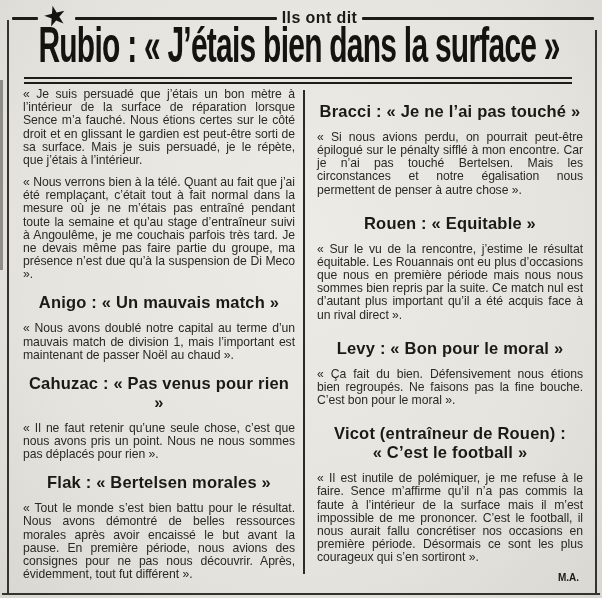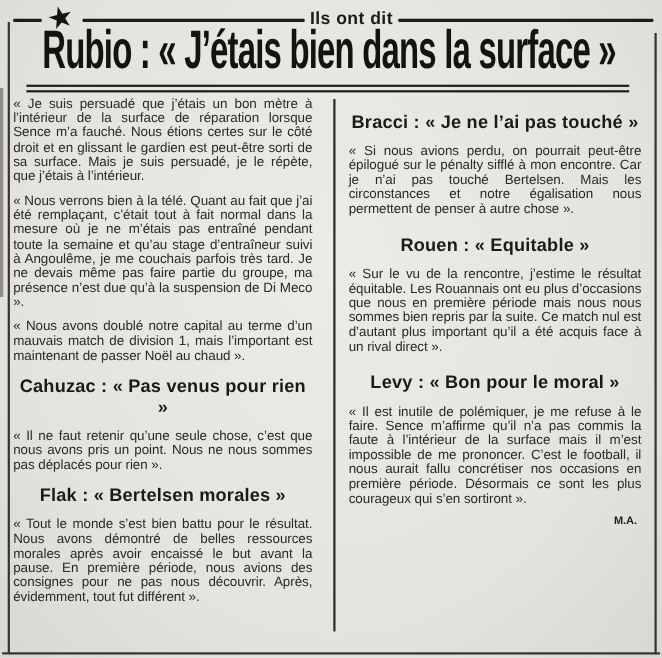--- a/index.html
+++ b/index.html
@@ -32,21 +32,21 @@
   
   .frame-left   { position:absolute; left:7px;  top:20px; bottom:4px; width:2px; background:#35332d; }
   .frame-right  { position:absolute; right:5px; top:30px; bottom:4px; width:2px; background:#35332d; }
   .frame-bottom { position:absolute; left:2px; right:2px; bottom:3px; height:2px; background:#35332d; }
   .col-divider  { position:absolute; left:303px; top:90px; width:2px; height:484px; background:#2c2a25; }
   .scan-sliver  { position:absolute; left:0; top:80px; width:3px; height:190px; background:#4a4840; opacity:.55; }
 
   
   .col { position:absolute; font-size:12.2px; line-height:1.08; text-align:justify;
     letter-spacing:-0.05px; color:#2a2923; }
-  .col-left  { left:12px;  top:88px; width:272px; }
+  .col-left  { left:23px;  top:88px; width:272px; }
   .col-right { left:317px; top:94px; width:266px; }
   .col p { margin:0 0 9px; }
   .col h3 { font-size:16.5px; font-weight:bold; text-align:center;
     margin:12px 0 10px; letter-spacing:0.2px; color:#1b1a16; line-height:1.15; }
   .col-right h3 { margin-top:17px; }
   .col-right h3.first { margin-top:8px; }
   .signature { text-align:right; font-weight:bold; font-size:10px; padding-right:4px; color:#1b1a16; }
 </style>
 </head>
 <body>
@@ -69,36 +69,42 @@
   <div class="frame-left"></div>
   <div class="frame-right"></div>
   <div class="frame-bottom"></div>
   <div class="col-divider"></div>
   <div class="scan-sliver"></div>
 
   <div class="col col-left">
     <p>« Je suis persuadé que j’étais un bon mètre à l’intérieur de la surface de réparation lorsque Sence m’a fauché. Nous étions certes sur le côté droit et en glissant le gardien est peut-être sorti de sa surface. Mais je suis persuadé, je le répète, que j’étais à l’intérieur.</p>
     <p>« Nous verrons bien à la télé. Quant au fait que j’ai été remplaçant, c’était tout à fait normal dans la mesure où je ne m’étais pas entraîné pendant toute la semaine et qu’au stage d’entraîneur suivi à Angoulême, je me couchais parfois très tard. Je ne devais même pas faire partie du groupe, ma présence n’est due qu’à la suspension de Di Meco ».</p>
 
+    <h3>Anigo : « Un mauvais match »</h3>
     <p>« Nous avons doublé notre capital au terme d’un mauvais match de division 1, mais l’important est maintenant de passer Noël au chaud ».</p>
 
     <h3>Cahuzac : « Pas venus pour rien »</h3>
     <p>« Il ne faut retenir qu’une seule chose, c’est que nous avons pris un point. Nous ne nous sommes pas déplacés pour rien ».</p>
 
     <h3>Flak : « Bertelsen morales »</h3>
     <p>« Tout le monde s’est bien battu pour le résultat. Nous avons démontré de belles ressources morales après avoir encaissé le but avant la pause. En première période, nous avions des consignes pour ne pas nous découvrir. Après, évidemment, tout fut différent ».</p>
   </div>
 
   <div class="col col-right">
     <h3 class="first">Bracci : « Je ne l’ai pas touché »</h3>
     <p>« Si nous avions perdu, on pourrait peut-être épilogué sur le pénalty sifflé à mon encontre. Car je n’ai pas touché Bertelsen. Mais les circonstances et notre égalisation nous permettent de penser à autre chose ».</p>
 
     <h3>Rouen : « Equitable »</h3>
     <p>« Sur le vu de la rencontre, j’estime le résultat équitable. Les Rouannais ont eu plus d’occasions que nous en première période mais nous nous sommes bien repris par la suite. Ce match nul est d’autant plus important qu’il a été acquis face à un rival direct ».</p>
 
     <h3>Levy : « Bon pour le moral »</h3>
+    <p>« Ça fait du bien. Défensivement nous étions bien regroupés. Ne faisons pas la fine bouche. C’est bon pour le moral ».</p>
 
+    <h3>
+      <div>Vicot (entraîneur de Rouen) :</div>
+      <div>« C’est le football »</div>
+    </h3>
     <p>« Il est inutile de polémiquer, je me refuse à le faire. Sence m’affirme qu’il n’a pas commis la faute à l’intérieur de la surface mais il m’est impossible de me prononcer. C’est le football, il nous aurait fallu concrétiser nos occasions en première période. Désormais ce sont les plus courageux qui s’en sortiront ».</p>
 
     <div class="signature">M.A.</div>
   </div>
 
 </div>
 
 </body></html>

